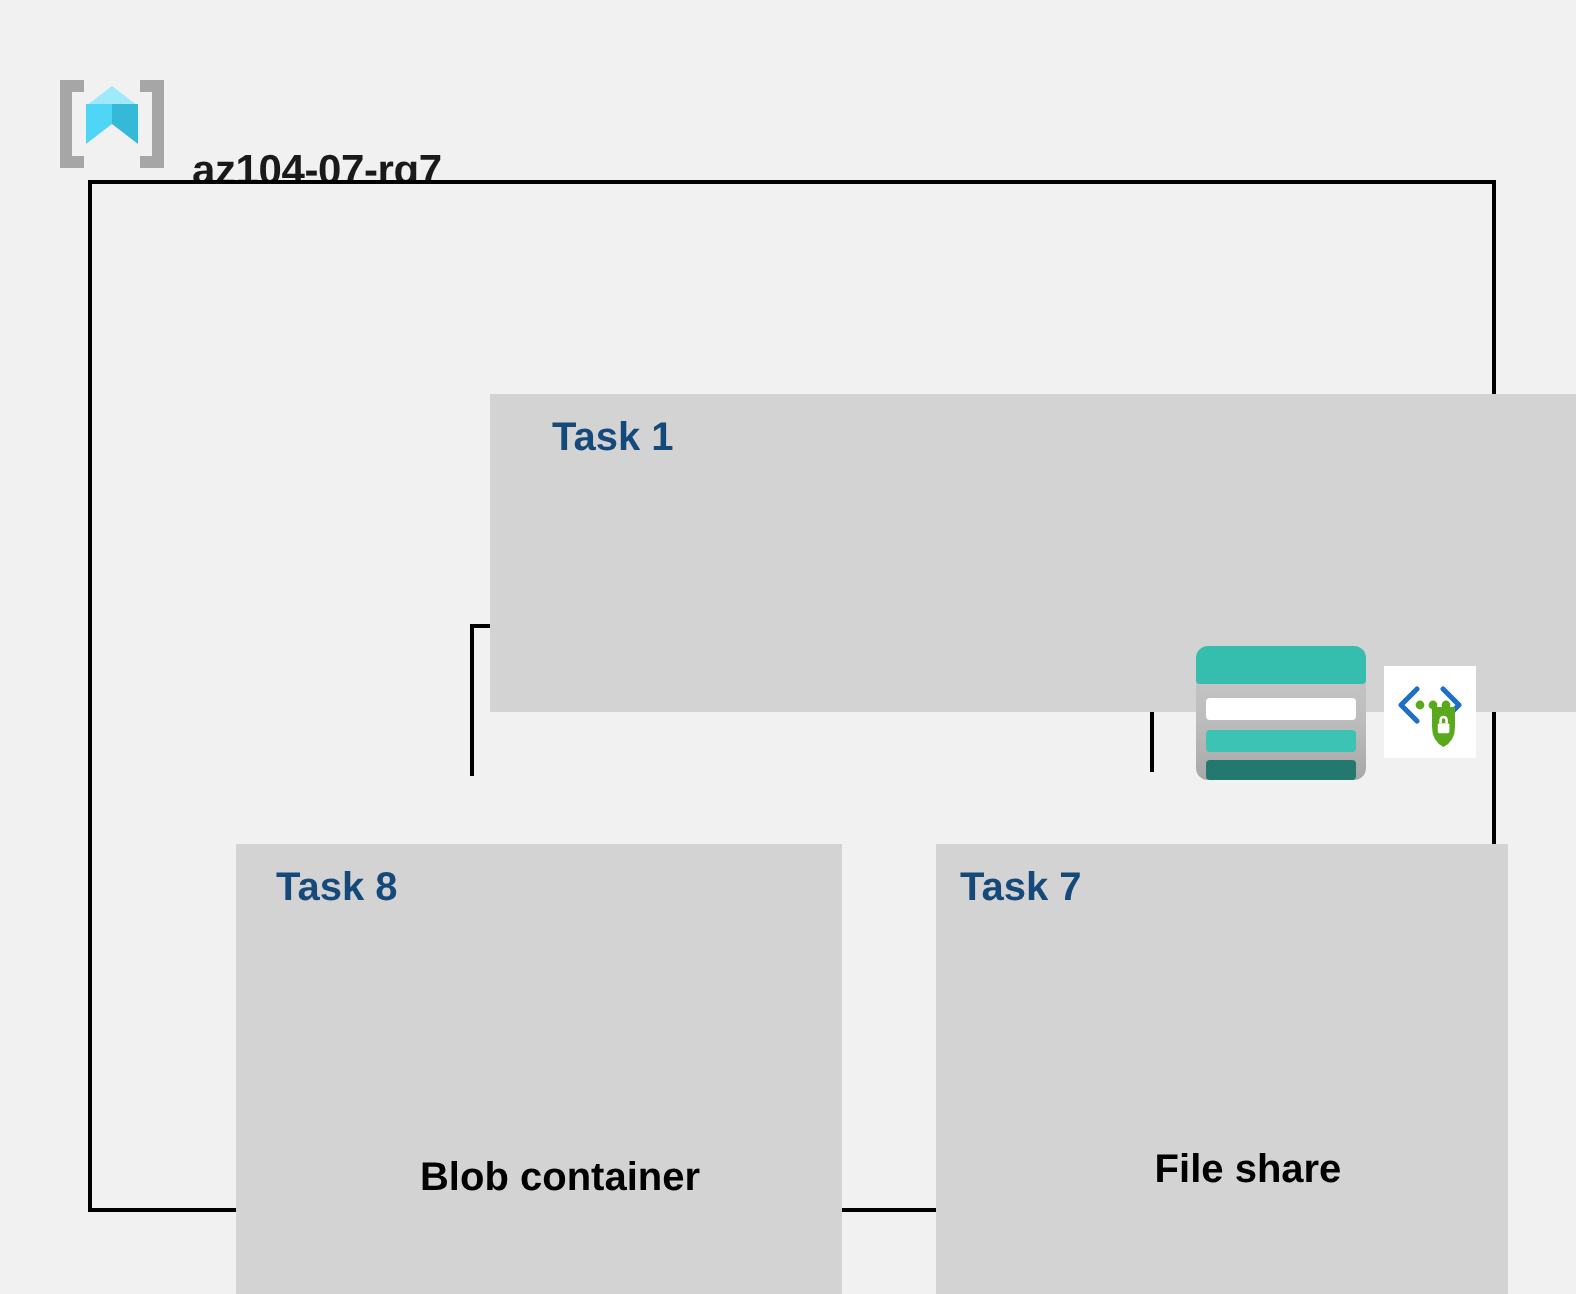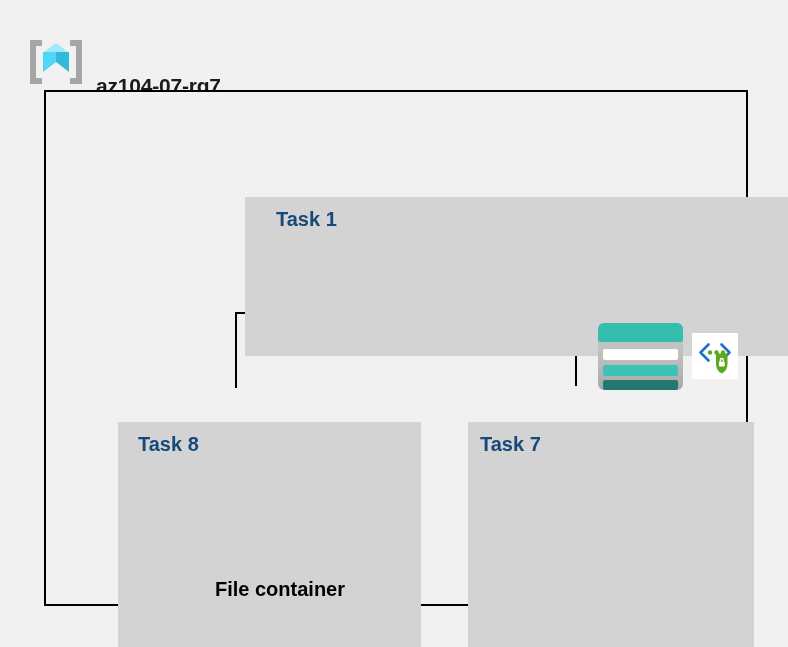--- a/index.html
+++ b/index.html
@@ -236,21 +236,22 @@
         <rect x="26.9" y="28.6" width="5.8" height="5" rx="0.8" fill="#ffffff"></rect>
         <path d="M28.3 28.6 v-1.6 a1.5 1.5 0 0 1 3 0 v1.6" fill="none" stroke="#ffffff" stroke-width="1.3"></path>
       </svg>
     </div>
 
   </div>
 
   <div class="task-panel" id="panel-task5">
     <div class="task-label">Task 8</div>
 
-    <div class="node-caption" style="left:162px; top:156px;">File container</div>
+    <div class="node-caption" style="left:162px; top:156px;">Blob container</div>
   </div>
 
   <div class="task-panel" id="panel-task3">
     <div class="task-label">Task 7</div>
 
+    <div class="node-caption" style="left:156px; top:152px;">File share</div>
   </div>
 
 </div>
 
 </body></html>

